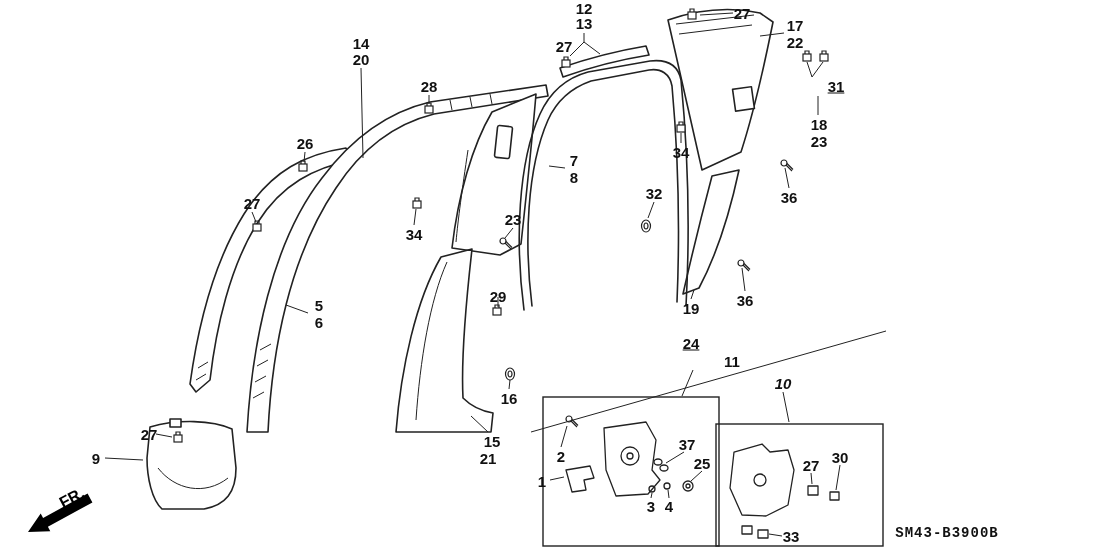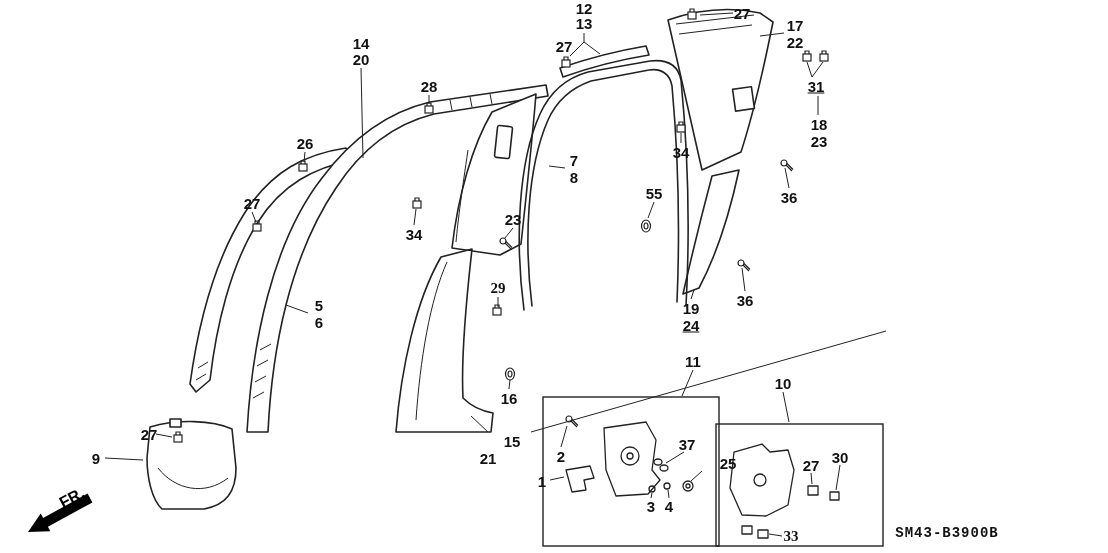--- a/index.html
+++ b/index.html
@@ -206,51 +206,51 @@
   <div class="callouts" id="callouts">
       <span class="callout" style="left: 584px; top: 8px;">12</span>
       <span class="callout" style="left: 584px; top: 23px;">13</span>
       <span class="callout" style="left: 564px; top: 46px;">27</span>
       <span class="callout" style="left: 361px; top: 43px;">14</span>
       <span class="callout" style="left: 361px; top: 59px;">20</span>
       <span class="callout" style="left: 742px; top: 13px;">27</span>
       <span class="callout" style="left: 795px; top: 25px;">17</span>
       <span class="callout" style="left: 795px; top: 42px;">22</span>
       <span class="callout" style="left: 429px; top: 86px;">28</span>
-      <span class="callout" style="left: 816px; top: 86px; text-decoration: underline;">31</span>
+      <span class="callout" style="left: 836px; top: 86px; text-decoration: underline;">31</span>
       <span class="callout" style="left: 819px; top: 124px;">18</span>
       <span class="callout" style="left: 819px; top: 141px;">23</span>
       <span class="callout" style="left: 305px; top: 143px;">26</span>
       <span class="callout" style="left: 681px; top: 152px;">34</span>
       <span class="callout" style="left: 574px; top: 160px;">7</span>
       <span class="callout" style="left: 574px; top: 177px;">8</span>
       <span class="callout" style="left: 252px; top: 203px;">27</span>
-      <span class="callout" style="left: 654px; top: 193px;">55</span>
+      <span class="callout" style="left: 654px; top: 193px;">32</span>
       <span class="callout" style="left: 789px; top: 197px;">36</span>
       <span class="callout" style="left: 513px; top: 219px;">23</span>
       <span class="callout" style="left: 414px; top: 234px;">34</span>
-      <span class="callout" style="left: 498px; top: 288px; font-family: Liberation Serif, serif;">29</span>
+      <span class="callout" style="left: 498px; top: 296px;">29</span>
       <span class="callout" style="left: 319px; top: 305px;">5</span>
       <span class="callout" style="left: 319px; top: 322px;">6</span>
       <span class="callout" style="left: 691px; top: 308px;">19</span>
-      <span class="callout" style="left: 691px; top: 325px; text-decoration: underline;">24</span>
+      <span class="callout" style="left: 691px; top: 343px; text-decoration: underline;">24</span>
       <span class="callout" style="left: 745px; top: 300px;">36</span>
-      <span class="callout" style="left: 693px; top: 361px;">11</span>
-      <span class="callout" style="left: 783px; top: 383px;">10</span>
+      <span class="callout" style="left: 732px; top: 361px;">11</span>
+      <span class="callout" style="left: 783px; top: 383px; font-style: italic;">10</span>
       <span class="callout" style="left: 509px; top: 398px;">16</span>
       <span class="callout" style="left: 149px; top: 434px;">27</span>
-      <span class="callout" style="left: 512px; top: 441px;">15</span>
+      <span class="callout" style="left: 492px; top: 441px;">15</span>
       <span class="callout" style="left: 488px; top: 458px; text-align: right;">21</span>
       <span class="callout" style="left: 96px; top: 458px;">9</span>
       <span class="callout" style="left: 561px; top: 456px;">2</span>
       <span class="callout" style="left: 687px; top: 444px;">37</span>
-      <span class="callout" style="left: 728px; top: 463px;">25</span>
+      <span class="callout" style="left: 702px; top: 463px;">25</span>
       <span class="callout" style="left: 840px; top: 457px;">30</span>
       <span class="callout" style="left: 811px; top: 465px;">27</span>
       <span class="callout" style="left: 542px; top: 481px;">1</span>
       <span class="callout" style="left: 651px; top: 506px;">3</span>
       <span class="callout" style="left: 669px; top: 506px;">4</span>
-      <span class="callout" style="left: 791px; top: 536px; font-family: Liberation Serif, serif;">33</span>
+      <span class="callout" style="left: 791px; top: 536px;">33</span>
     </div>
 
   <div class="fr-label">FR.</div>
   <div class="diagram-code">SM43-B3900B</div>
 </div>
 
 </body></html>

